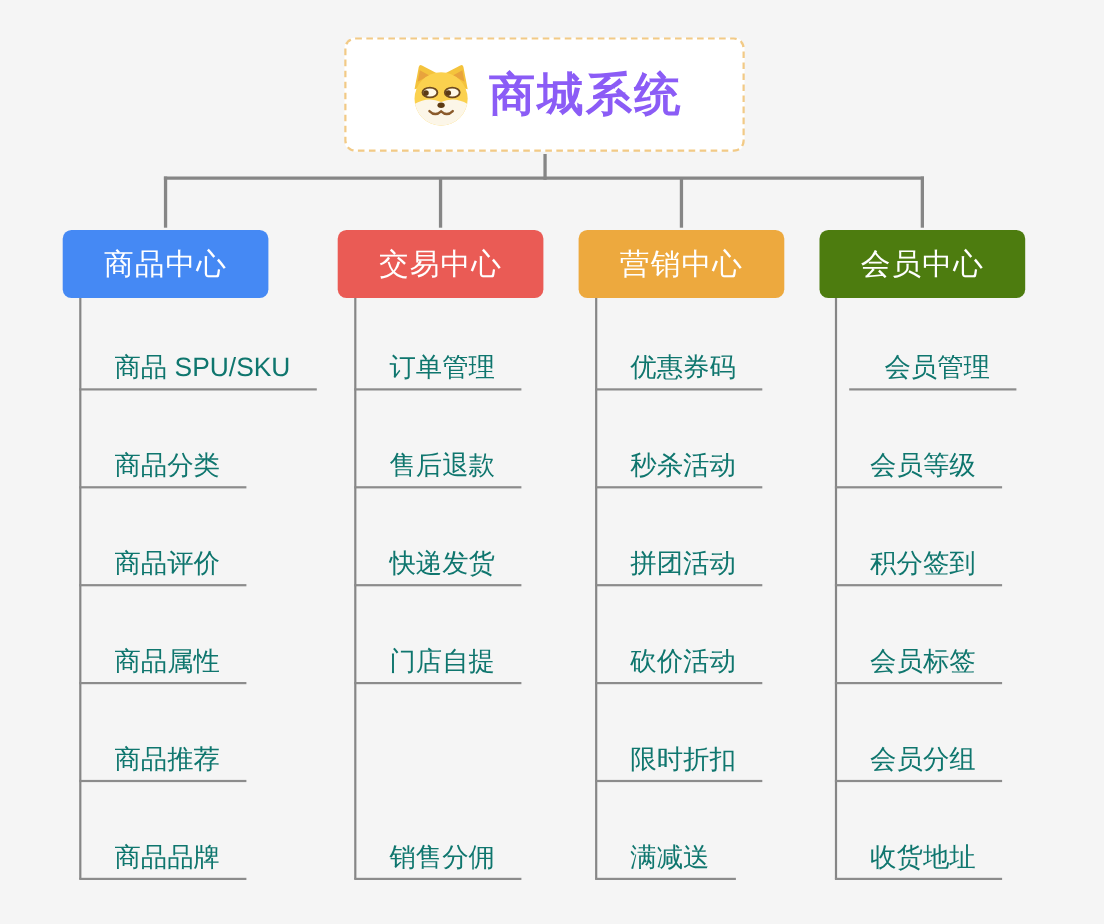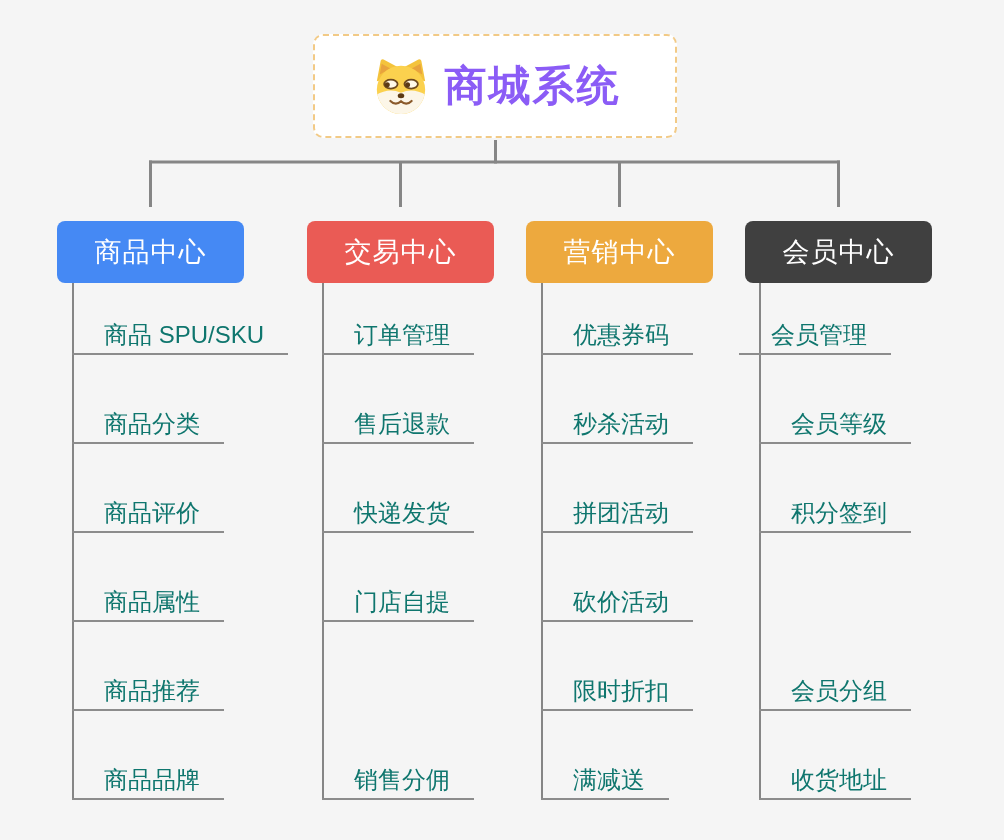--- a/index.html
+++ b/index.html
@@ -32,35 +32,35 @@
     font-weight:600;
     letter-spacing:2px;
     color:#8b5cf6;
     line-height:1;
     white-space:nowrap;
   }
   .doge{width:62px;height:58px;flex:0 0 auto;}
   
   .branch{
     position:absolute;
-    top:221px;width:187px;height:62px;
+    top:209px;width:187px;height:62px;
     border-radius:8px;
     display:flex;align-items:center;justify-content:center;
   }
   .branch span{
     color:#ffffff;
     font-size:27px;
     font-weight:500;
     letter-spacing:1px;
     white-space:nowrap;
   }
   .branch-blue  {left:57px; background:#4589f4;}
   .branch-red   {left:307px;background:#ea5b55;}
   .branch-amber {left:526px;background:#eda93e;}
-  .branch-green {left:745px;background:#404040;}
+  .branch-green {left:745px;background:#4d7c0f;}
   
   .leaf{
     position:absolute;
     height:36px;line-height:36px;
     padding:0 24px 0 32px;
     border-bottom:2px solid #8c8c8c;
     font-size:24px;
     color:#0f766e;
     white-space:nowrap;
   }
@@ -142,19 +142,20 @@
   <div class="leaf" style="left:322px;top:584px">门店自提</div>
   <div class="leaf" style="left:322px;top:762px">销售分佣</div>
 
   <div class="leaf" style="left:541px;top:317px">优惠券码</div>
   <div class="leaf" style="left:541px;top:406px">秒杀活动</div>
   <div class="leaf" style="left:541px;top:495px">拼团活动</div>
   <div class="leaf" style="left:541px;top:584px">砍价活动</div>
   <div class="leaf" style="left:541px;top:673px">限时折扣</div>
   <div class="leaf" style="left:541px;top:762px">满减送</div>
 
-  <div class="leaf" style="left:739px;top:317px">会员管理</div>
+  <div class="leaf" style="left:772px;top:317px">会员管理</div>
   <div class="leaf" style="left:759px;top:406px">会员等级</div>
   <div class="leaf" style="left:759px;top:495px">积分签到</div>
+  <div class="leaf" style="left:759px;top:584px">会员标签</div>
   <div class="leaf" style="left:759px;top:673px">会员分组</div>
   <div class="leaf" style="left:759px;top:762px">收货地址</div>
 
 </div>
 
 </body></html>

